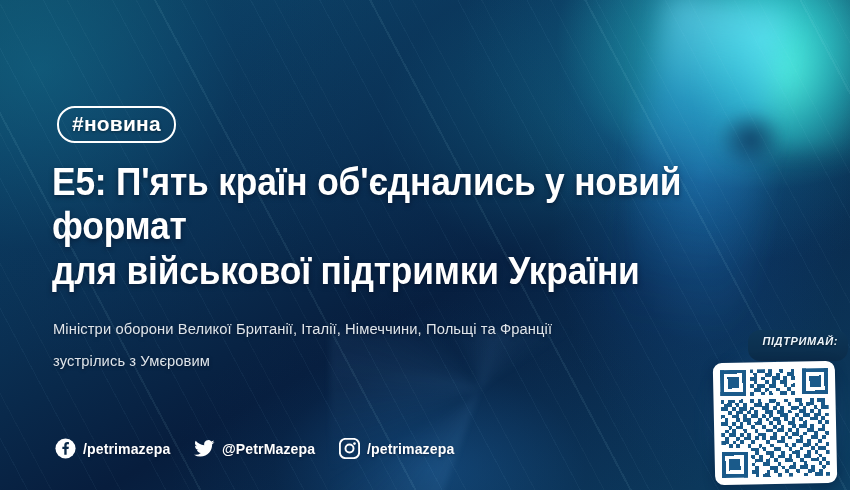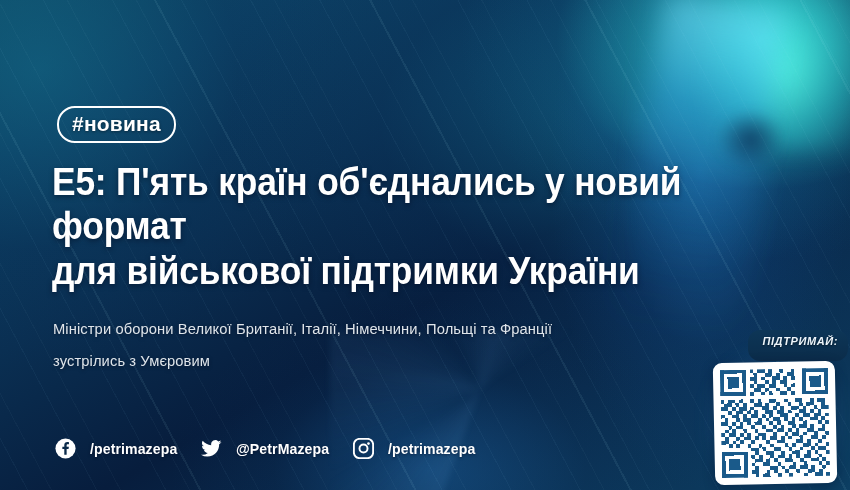--- a/index.html
+++ b/index.html
@@ -89,21 +89,21 @@
     text-shadow:0 1px 4px rgba(0,10,30,0.5);
     transform:scaleX(0.95); transform-origin:left center;
   }
   .subtitle .s2 { display:block; }
 
   
   .social {
     position:absolute; left:55px; top:434px; height:28px;
     display:flex; align-items:center; gap:18px;
   }
-  .soc { display:flex; align-items:center; gap:14px; }
+  .soc { display:flex; align-items:center; gap:7px; }
   .soc-ico { width:21px; height:21px; flex:0 0 21px; display:block; }
   .soc-txt {
     color:#ffffff; font-size:15px; font-weight:bold; white-space:nowrap;
     font-family:"Liberation Sans Narrow","Liberation Sans",sans-serif;
     letter-spacing:0.1px; text-shadow:0 1px 3px rgba(0,10,30,0.5);
     transform:scaleX(0.94); transform-origin:left center;
   }
 
   
   .qr-wrap { position:absolute; left:706px; top:330px; width:140px; height:160px; }

